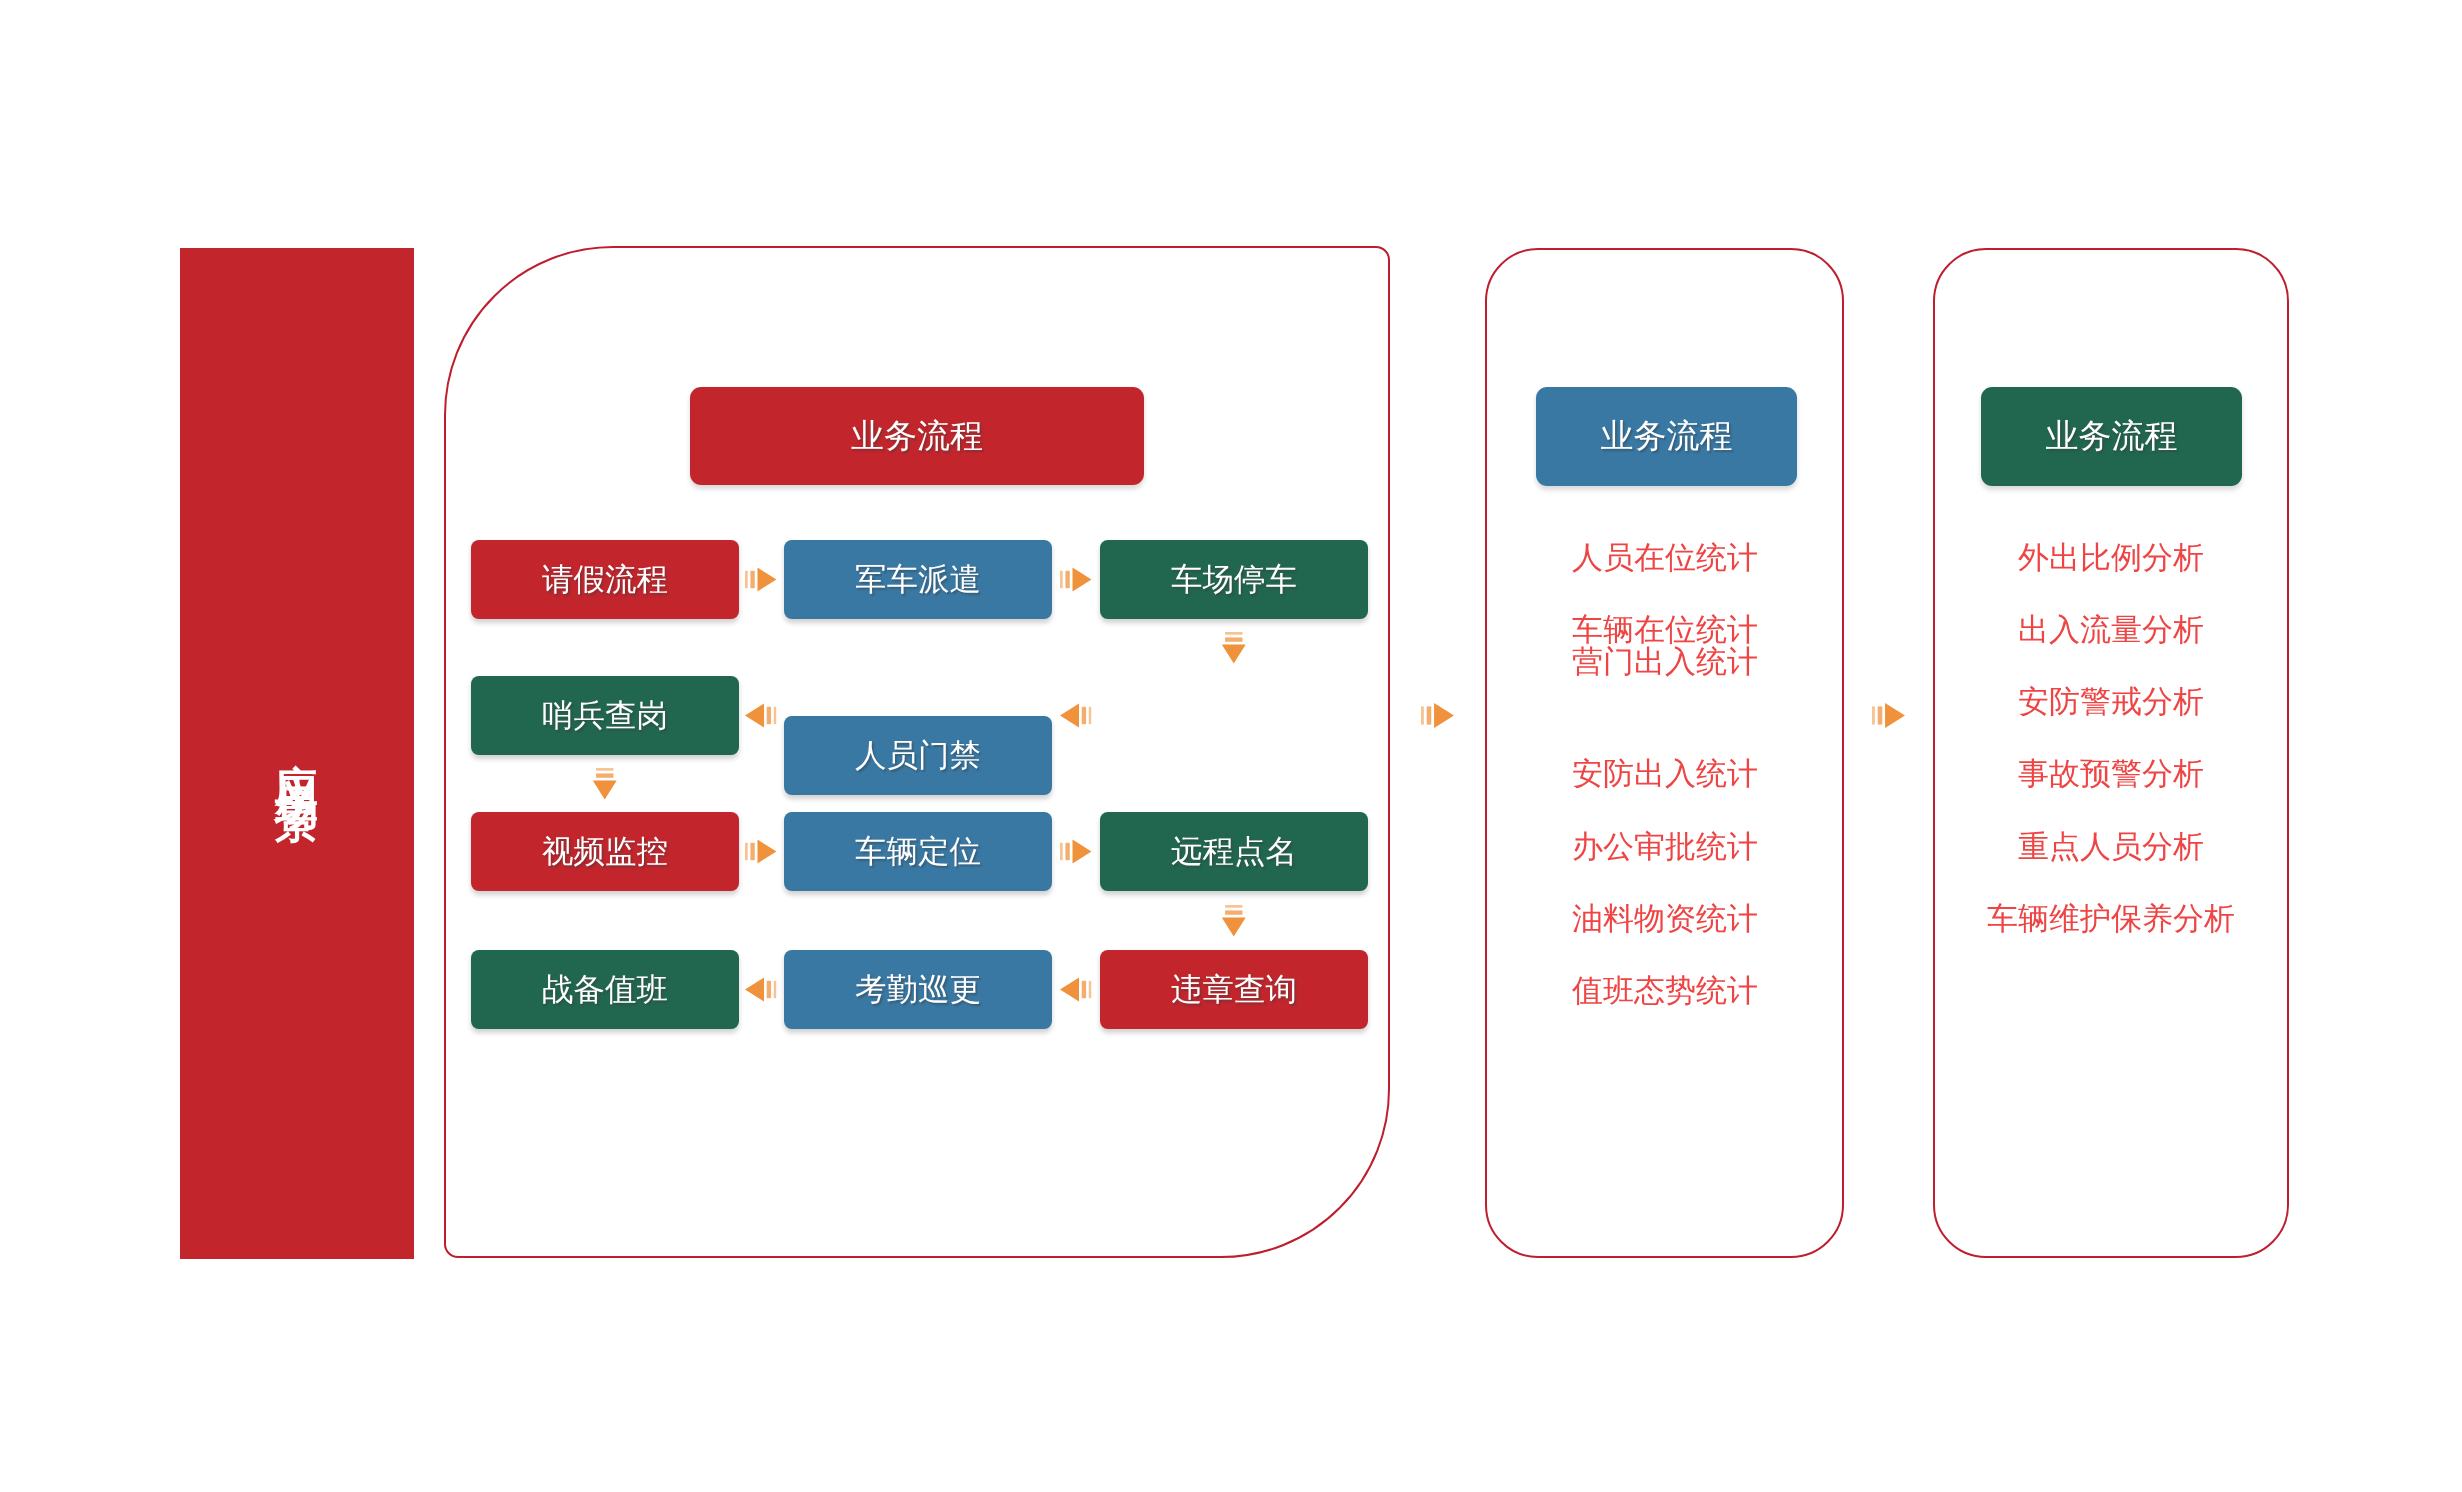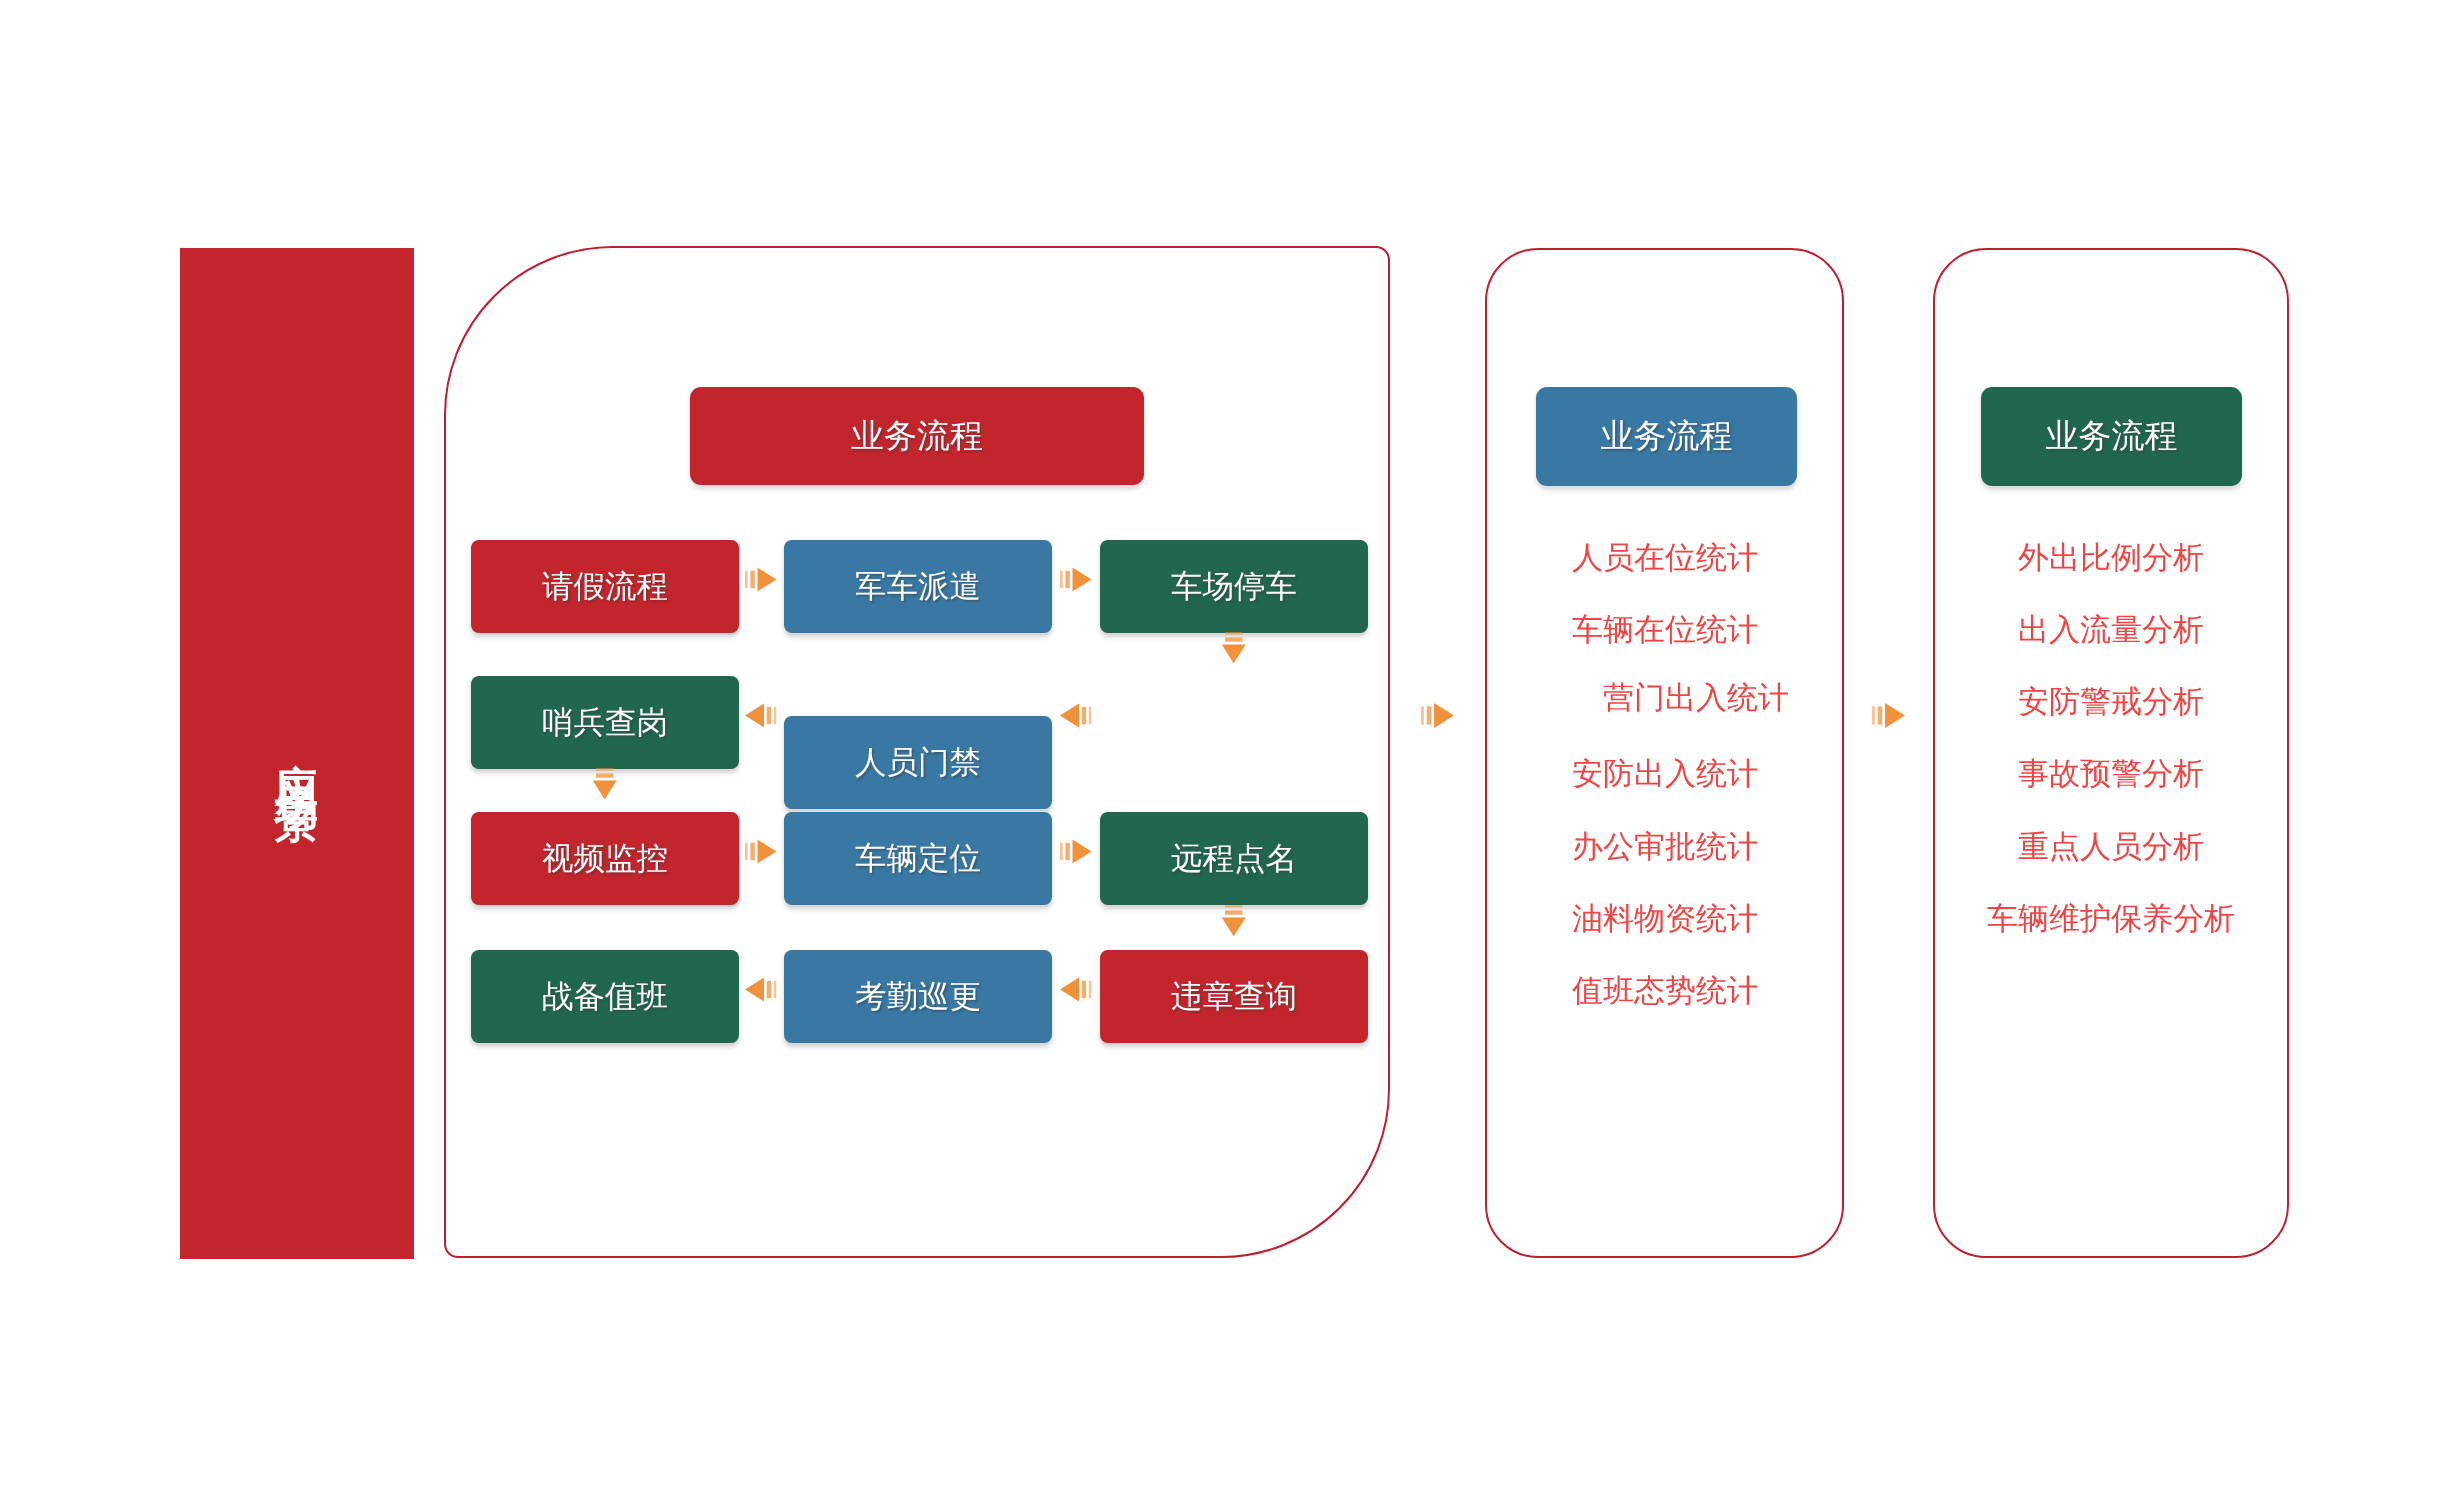--- a/index.html
+++ b/index.html
@@ -63,21 +63,21 @@
   .hdr{
     height:99px;
     border-radius:11.2px;
     font-size:33px;
     box-shadow:0 3.4px 5.6px rgba(0,0,0,0.15);
   }
   .hdr.mid-hdr{ left:690px; top:387px; width:454px; height:98px; }
   .hdr.p2-hdr { left:1536px; top:387px; width:261px; }
   .hdr.p3-hdr { left:1981px; top:387px; width:261px; }
   .box{
-    width:268px; height:93px;
+    width:268px; height:79px;
     border-radius:7.9px;
     font-size:31.5px;
     box-shadow:0 3.4px 5px rgba(0,0,0,0.18);
   }
   .red  { background:var(--red);  }
   .blue { background:var(--blue); }
   .green{ background:var(--green);}
   
   .list-item{
     position:absolute;
@@ -242,21 +242,21 @@
   <div class="arrow right" style="left:1872px; top:703px;">
       <svg width="33" height="25" viewBox="0 0 58 44">
         <rect x="0" y="6" width="5" height="32" fill="currentColor" opacity="0.55"></rect>
         <rect x="10" y="6" width="8" height="32" fill="currentColor" opacity="0.75"></rect>
         <polygon points="23,0 58,22 23,44" fill="currentColor"></polygon>
       </svg>
     </div>
 
   <div class="list-item" style="left:1665px; top:558px;">人员在位统计</div>
   <div class="list-item" style="left:1665px; top:630px;">车辆在位统计</div>
-  <div class="list-item" style="left:1665px; top:698px;margin-left:31px;">营门出入统计</div>
+  <div class="list-item" style="left:1665px; top:662px;">营门出入统计</div>
   <div class="list-item" style="left:1665px; top:774px;">安防出入统计</div>
   <div class="list-item" style="left:1665px; top:847px;">办公审批统计</div>
   <div class="list-item" style="left:1665px; top:919px;">油料物资统计</div>
   <div class="list-item" style="left:1665px; top:991px;">值班态势统计</div>
 
   <div class="list-item" style="left:2111px; top:558px;">外出比例分析</div>
   <div class="list-item" style="left:2111px; top:630px;">出入流量分析</div>
   <div class="list-item" style="left:2111px; top:702px;">安防警戒分析</div>
   <div class="list-item" style="left:2111px; top:774px;">事故预警分析</div>
   <div class="list-item" style="left:2111px; top:847px;">重点人员分析</div>

